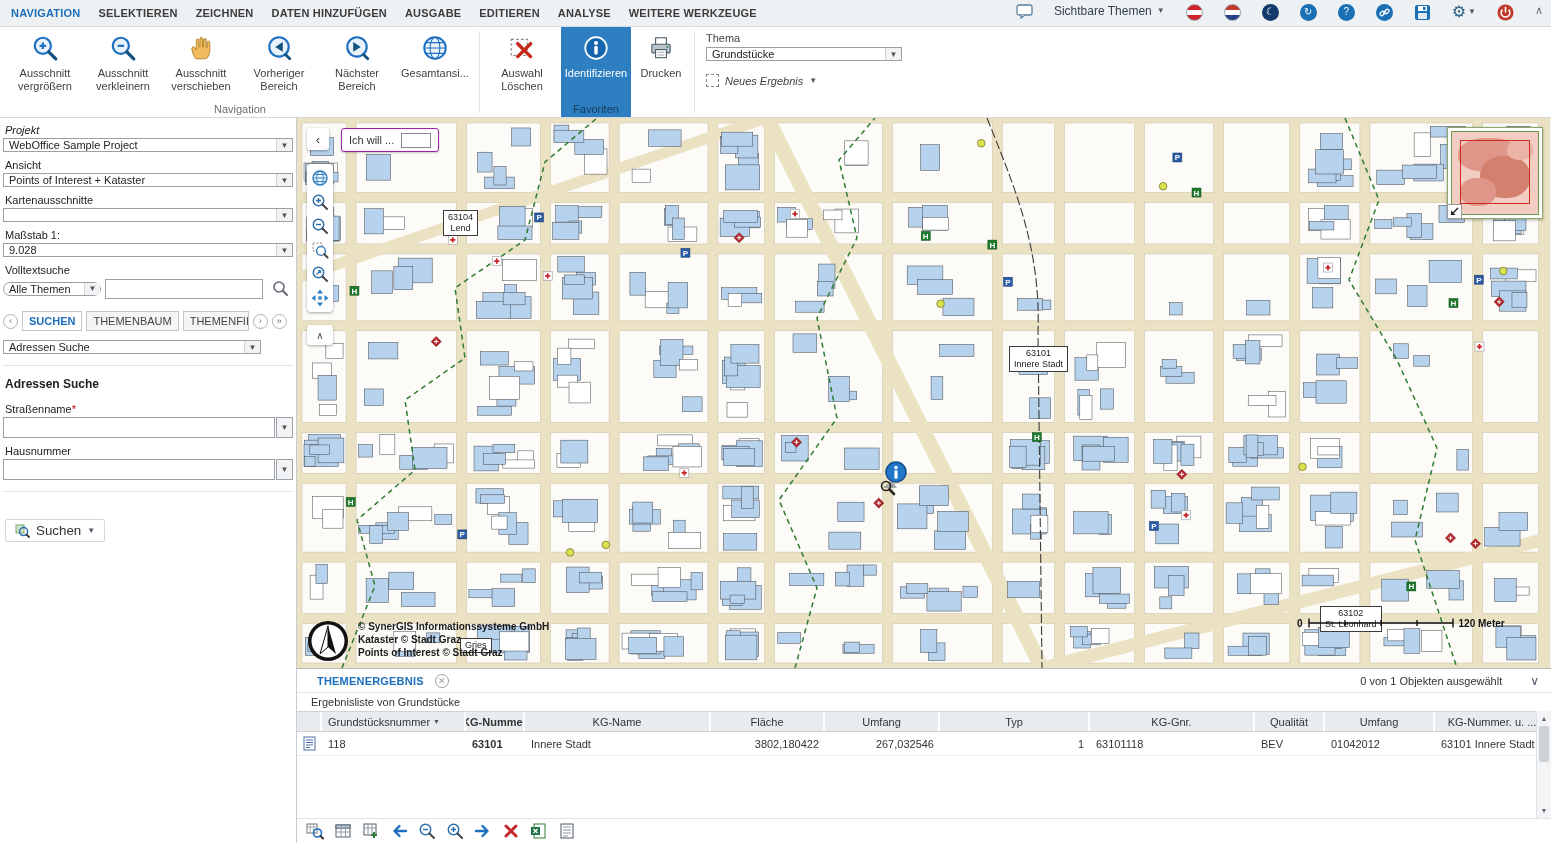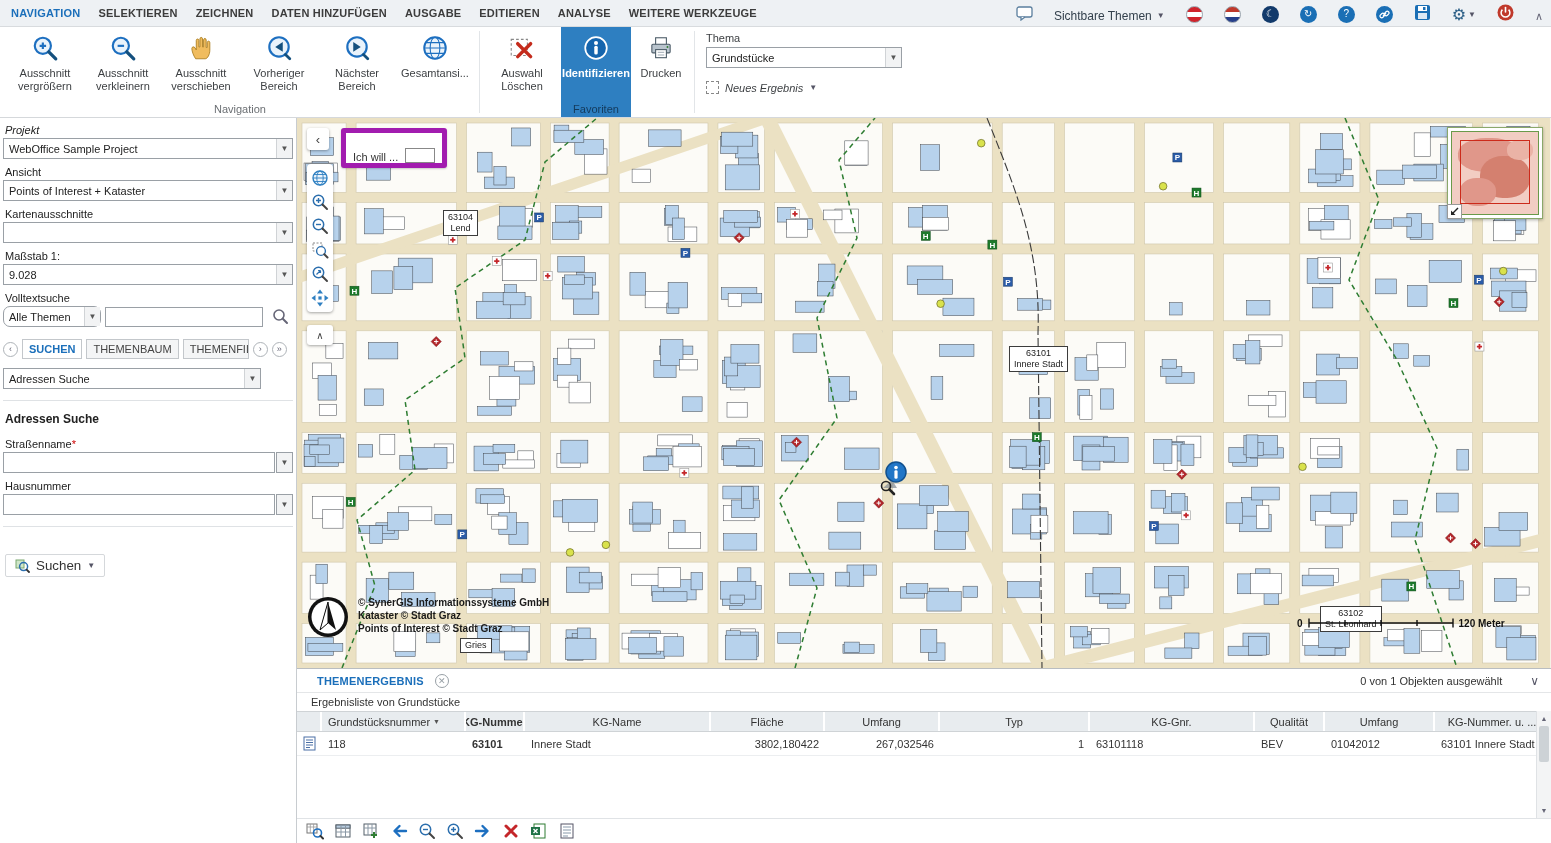--- a/index.html
+++ b/index.html
@@ -5,21 +5,21 @@
   * { box-sizing: border-box; margin: 0; padding: 0; }
   html,body { width:1551px; height:843px; overflow:hidden; }
   body { font-family:"Liberation Sans","DejaVu Sans",sans-serif; font-size:11px; color:#333; background:#fff; }
   .app { width:1551px; height:843px; display:flex; flex-direction:column; }
 
   
   .menubar { flex:0 0 27px; height:27px; background:#eef1f4; border-bottom:1px solid #d8dbde; display:flex; align-items:center; justify-content:space-between; padding:0 8px 0 2px; }
   .menu-items { display:flex; align-items:center; }
   .menu-item { padding:0 9px; font-weight:700; font-size:11px; color:#3c3c3c; letter-spacing:.2px; cursor:default; white-space:nowrap; }
   .menu-item.active { color:#1b6fba; }
-  .menubar-right { display:flex; align-items:flex-end; gap:21px;margin-left:9px; }
+  .menubar-right { display:flex; align-items:flex-start; gap:21px;margin-left:9px; }
   .visible-themes { display:flex; align-items:center; gap:5px; color:#33404c; font-size:12px; }
   .caret { font-size:8px; color:#556; }
   .flag-icon { width:17px; height:17px; border-radius:50%; border:1px solid #9aa4ad; display:inline-block; }
   .flag-icon.austria { background:linear-gradient(#d0242c 33%, #fff 33% 66%, #d0242c 66%); }
   .flag-icon.netherlands { background:linear-gradient(#c0392b 33%, #fff 33% 66%, #27408b 66%); }
   .round-icon { width:17px; height:17px; border-radius:50%; background:#1a6fb5; color:#fff; display:inline-flex; align-items:center; justify-content:center; font-size:10px; line-height:1; }
   .round-icon.navy { background:#123a6b; }
   .gear-wrap { display:inline-flex; align-items:center; gap:2px; color:#2c5f86; }
   .gear-glyph { font-size:16px; line-height:1; }
   .collapse-glyph { color:#667; font-size:11px; }
@@ -28,26 +28,26 @@
   .ribbon { flex:0 0 91px; height:91px; background:#fff; border-bottom:1px solid #d5d8db; display:flex; align-items:stretch; padding-left:4px; }
   .ribbon-group { position:relative; display:flex; padding:2px 2px 15px 2px; }
   .group-label { position:absolute; bottom:2px; left:0; right:0; text-align:center; color:#6b6f73; font-size:11px; }
   .tool { width:78px; display:flex; flex-direction:column; align-items:center; padding-top:3px; cursor:pointer; }
   .tool.w74 { width:74px; } .tool.w66 { width:66px; } .tool.w56 { width:56px; }
   .tool-icon { width:32px; height:32px; display:flex; align-items:center; justify-content:center; }
   .tool-label { text-align:center; line-height:13px; color:#3c3f42; margin-top:3px; }
   .tool-label span { display:block; }
   .ribbon-sep { width:1px; background:#e2e5e8; margin:4px 3px; }
   .ribbon-group.selected { background:#2e7fc1; }
-  .ribbon-group.selected .tool-label { color:#fff;font-weight:bold; }
+  .ribbon-group.selected .tool-label { color:#fff; }
   .ribbon-group.selected .group-label { color:#143a5c; }
 
   .thema-panel { padding:5px 0 0 8px; width:215px; position:relative; }
   .thema-label { color:#3c3f42; margin-bottom:3px; }
-  .select { height:21px; border:1px solid #9aa0a6; background:#fff; display:flex; align-items:center; cursor:pointer; }
+  .select { height:14px; border:1px solid #9aa0a6; background:#fff; display:flex; align-items:center; cursor:pointer; }
   .select-value { flex:1; padding:0 5px; white-space:nowrap; overflow:hidden; color:#222; }
   .select-arrow { width:16px; height:100%; display:flex; align-items:center; justify-content:center; color:#555; font-size:8px; border-left:1px solid #d0d3d6; background:#f2f3f4; }
   .thema-select { width:196px; }
   .neues-ergebnis { margin-top:13px; display:flex; align-items:center; gap:6px; color:#3c3f42; cursor:pointer;font-style:italic; }
   .dashed-box-icon { width:13px; height:13px; border:1px dashed #888; background:#fff; display:inline-block; }
 
   
   .content { flex:1; display:flex; min-height:0; }
 
   
@@ -73,28 +73,28 @@
   .suchen-btn { margin:16px 0 0 2px; display:inline-flex; align-items:center; gap:6px; padding:3px 9px; background:#fff; border:1px solid #d5d8db; border-radius:2px; color:#333; cursor:pointer; }
 
   
   .map-wrap { flex:1; display:flex; flex-direction:column; min-width:0; }
   .map-area { position:relative; flex:0 0 550px; height:550px; overflow:hidden; background:#f6f2e6; }
   #map-svg { position:absolute; left:0; top:0; }
   .overlay { position:absolute; z-index:2; }
   .map-btn { background:#fff; border-radius:3px; box-shadow:0 1px 3px rgba(0,0,0,.35); display:flex; align-items:center; justify-content:center; color:#444; cursor:pointer; }
   .map-toolbar { left:10px; top:46px; width:26px; background:#fff; border-radius:4px; box-shadow:0 1px 3px rgba(0,0,0,.35); display:flex; flex-direction:column; align-items:center; padding:3px 0; gap:2px; }
   .map-tool { width:22px; height:22px; display:flex; align-items:center; justify-content:center; cursor:pointer; }
-  .ich-will { left:44px; top:10px; height:40px; background:#fff; border:5px solid #a21caf; border-radius:3px; box-shadow:0 1px 2px rgba(0,0,0,.2); display:flex; align-items:flex-end; gap:7px; padding:0 7px; color:#333; }
+  .ich-will { left:44px; top:10px; height:24px; background:#fff; border:1px solid #a21caf; border-radius:3px; box-shadow:0 1px 2px rgba(0,0,0,.2); display:flex; align-items:center; gap:7px; padding:0 7px; color:#333; }
   .iw-input { width:30px; height:15px; border:1px solid #888; font:inherit; }
   .minimap { right:8px; top:9px; width:96px; height:92px; background:#fff; border:1px solid #8aa86a; box-shadow:0 1px 3px rgba(0,0,0,.3); padding:3px; }
   .minimap-inner { width:100%; height:100%; background:#f2cdc3; border:1px solid #6a9a4a; position:relative; overflow:hidden; }
   .mm-blob { position:absolute; border-radius:45%; }
   .mm-frame { position:absolute; left:8px; top:8px; right:8px; bottom:10px; border:1.5px solid #cc2a1a; }
   .minimap-toggle { position:absolute; left:-1px; bottom:-1px; width:15px; height:15px; background:#fff; border:1px solid #999; display:flex; align-items:center; justify-content:center; cursor:pointer; }
-  .copyright { left:10px; top:478px; display:flex; gap:9px; align-items:flex-start; }
+  .copyright { left:10px; top:502px; display:flex; gap:9px; align-items:flex-start; }
   .copyright-text div { font-size:10px; font-weight:700; color:#1a1a1a; line-height:13px; }
   .map-label { background:#fff; border:1px solid #3c3c3c; padding:1px 4px; font-size:9px; line-height:11px; text-align:center; color:#222; white-space:nowrap; }
   .map-label span { display:block; }
   .scalebar { left:1000px; top:499px; display:flex; align-items:center; gap:4px; color:#111; font-size:10px; font-weight:700; }
 
   
   .results { flex:0 0 175px; height:175px; border-top:1px solid #b9bdc1; background:#fff; display:flex; flex-direction:column; }
   .results-tabrow { height:23px; flex:0 0 23px; display:flex; align-items:center; padding:0 12px 0 20px; }
   .results-tab { color:#1b6fba; font-weight:700; letter-spacing:.2px; cursor:pointer; }
   .tab-close { margin-left:11px; width:14px; height:14px; border-radius:50%; border:1px solid #98a0a6; color:#98a0a6; font-size:9px; display:flex; align-items:center; justify-content:center; cursor:pointer; }

